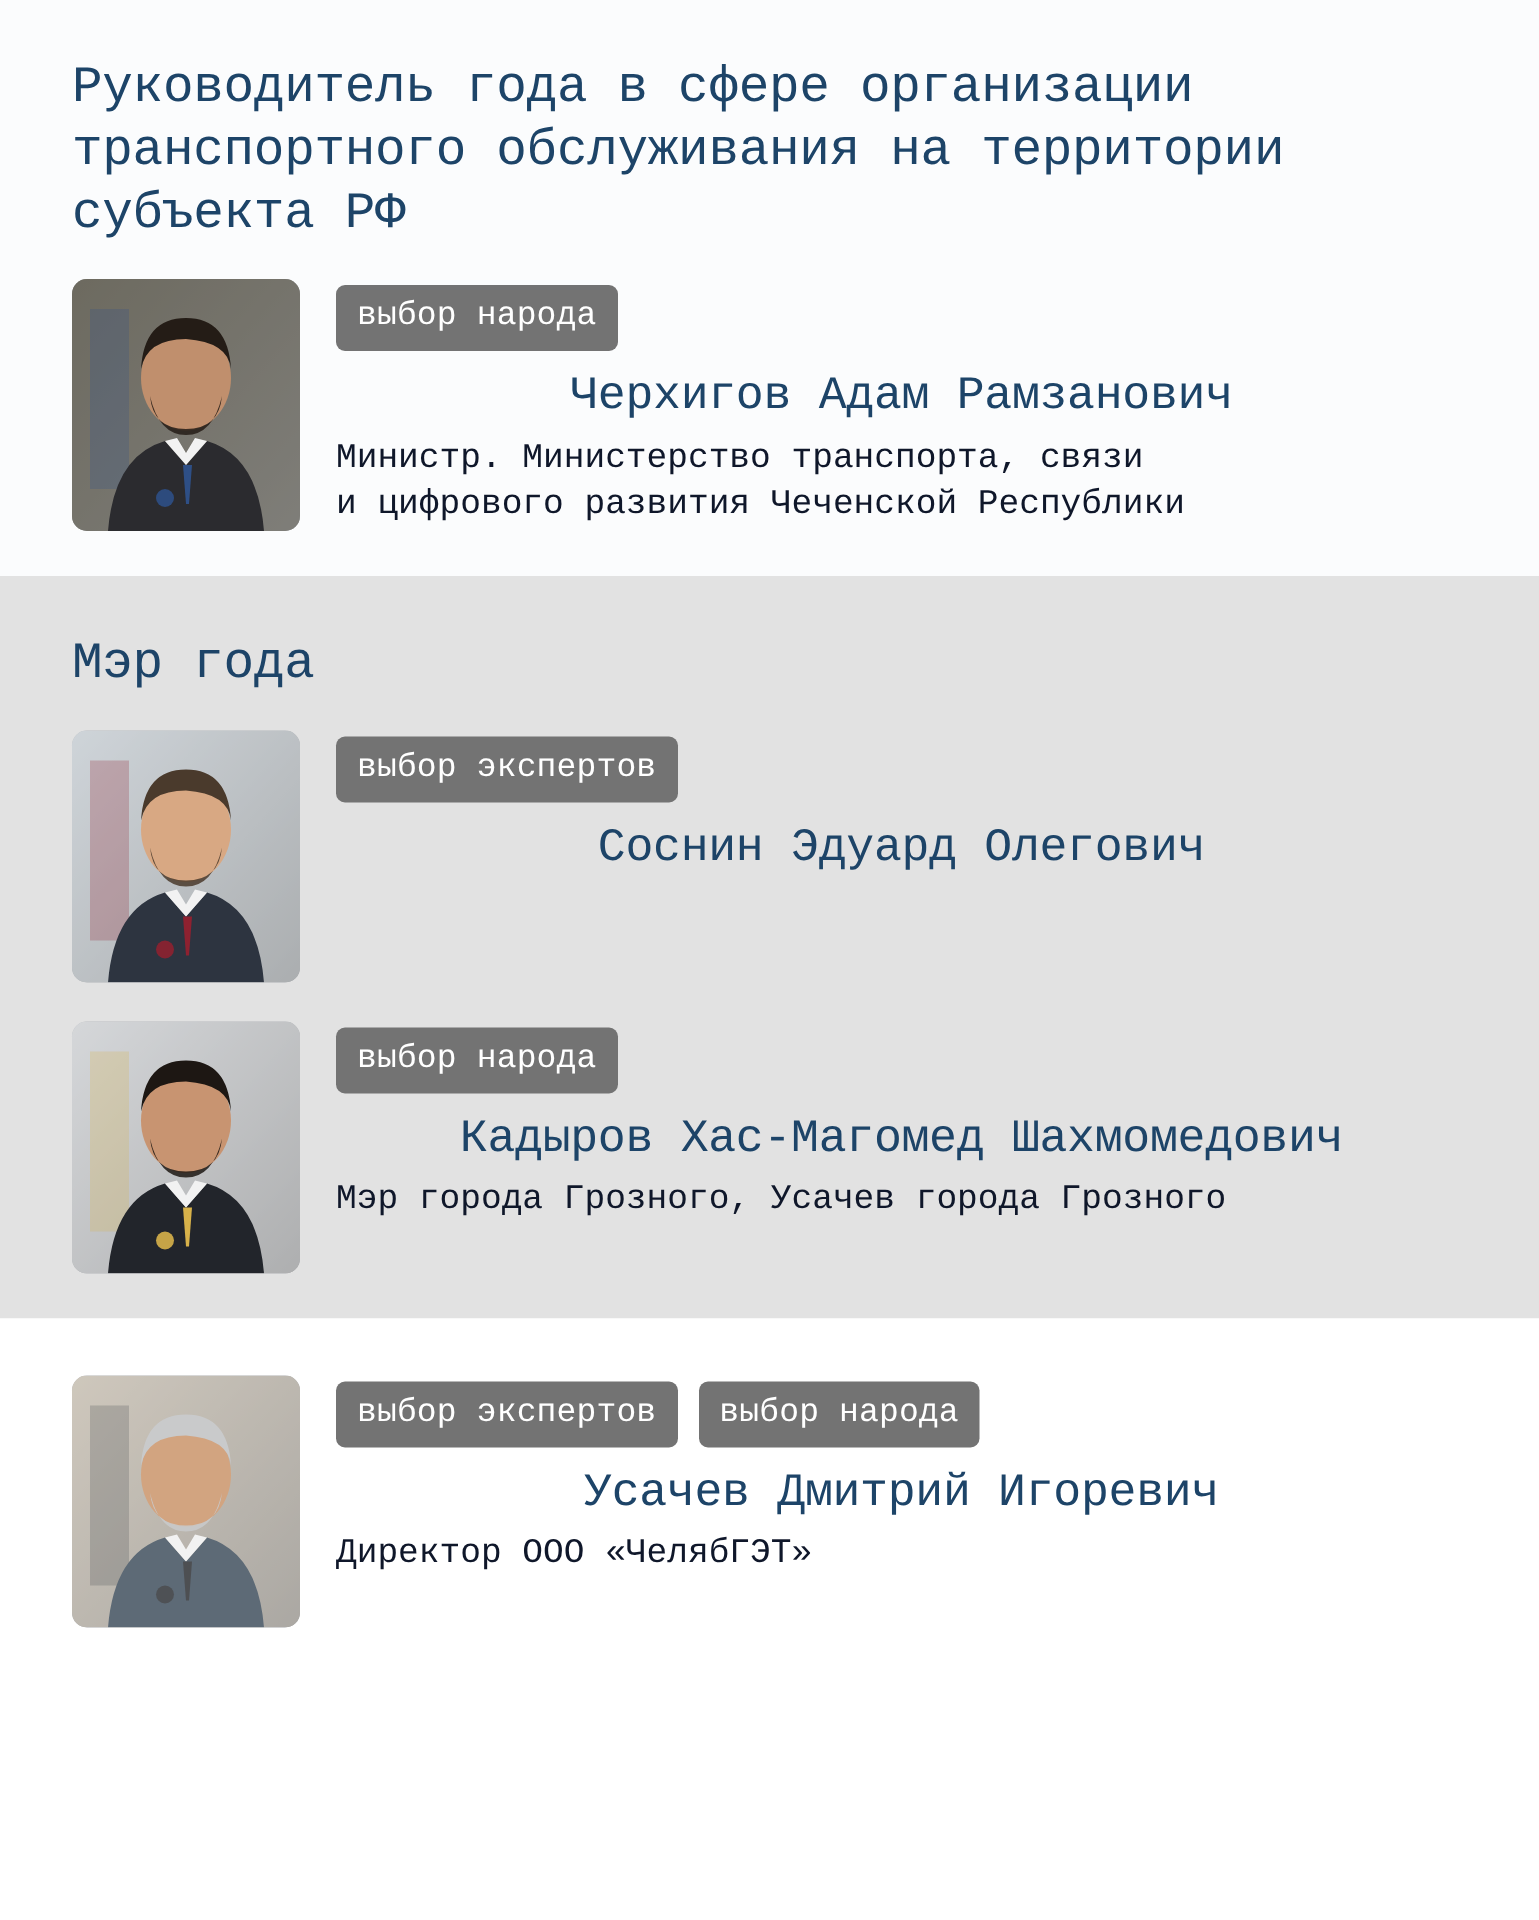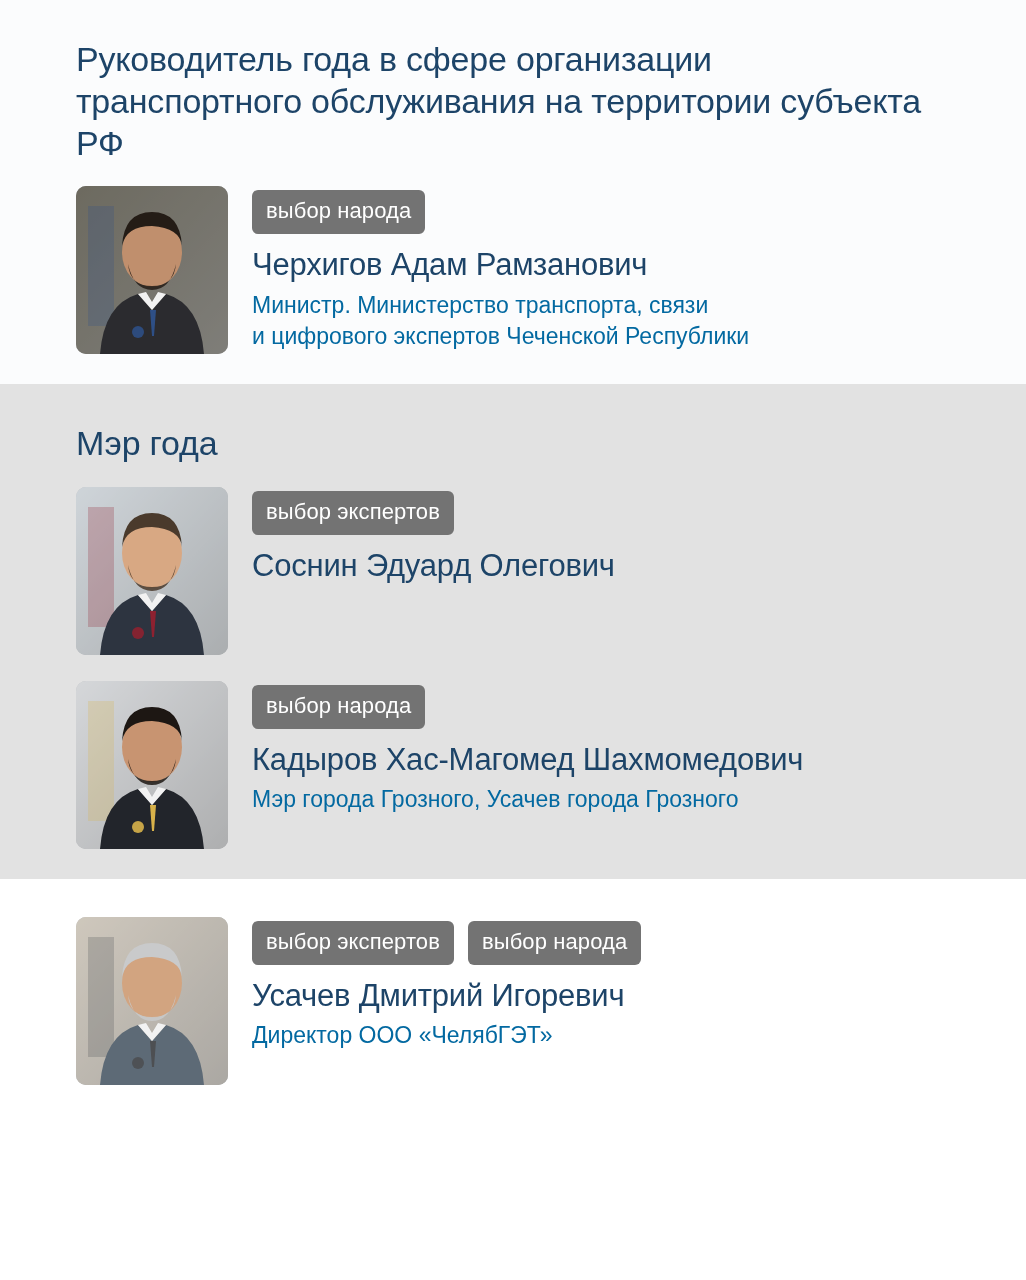--- a/index.html
+++ b/index.html
@@ -15,22 +15,23 @@
     overflow: hidden;
   }
   .page {
     width: 1026px;
     height: 1280px;
     position: relative;
     display: flex;
     flex-direction: column;
   }
   .section {
-    padding: 38px 48px 30px 76px;
+    padding: 38px 48px 30px 48px;
     box-sizing: border-box;
+    font-family: Liberation Mono, monospace;
   }
   .section.light {
     background: #fbfcfd;
   }
   .section.grey {
     background: #e2e2e2;
   }
   .section.white {
     background: #ffffff;
   }
@@ -86,25 +87,26 @@
     white-space: nowrap;
     letter-spacing: 0.1px;
   }
   .nominee-name {
     font-size: 31px;
     line-height: 1.2;
     color: #1d4468;
     margin: 4px 0 6px 0;
     letter-spacing: -0.2px;
     white-space: nowrap;
+    text-align: center;
   }
   .nominee-role {
     font-size: 23px;
     line-height: 1.35;
-    color: #0369a1;
+    color: #0f172a;
     max-width: 720px;
   }
   .nominee-role span {
     display: block;
   }
 </style>
 </head>
 <body>
 
 <div class="page">
@@ -132,21 +134,21 @@
               <circle cx="62" cy="146" r="6" fill="#2e4f86" opacity="0.9"></circle>
             </svg>
           </div>
           <div class="nominee-body">
             <div class="badges">
               <span class="badge">выбор народа</span>
             </div>
             <div class="nominee-name">Черхигов Адам Рамзанович</div>
             <div class="nominee-role">
               <span>Министр. Министерство транспорта, связи</span>
-              <span>и цифрового экспертов Чеченской Республики</span>
+              <span>и цифрового развития Чеченской Республики</span>
             </div>
           </div>
         </div>
       </div>
       <div class="section grey">
         <h2 class="section-title">Мэр года</h2>
         <div class="nominee">
           <div class="photo">
             <svg viewBox="0 0 152 168" preserveAspectRatio="xMidYMid slice" aria-hidden="true">
               <defs>

